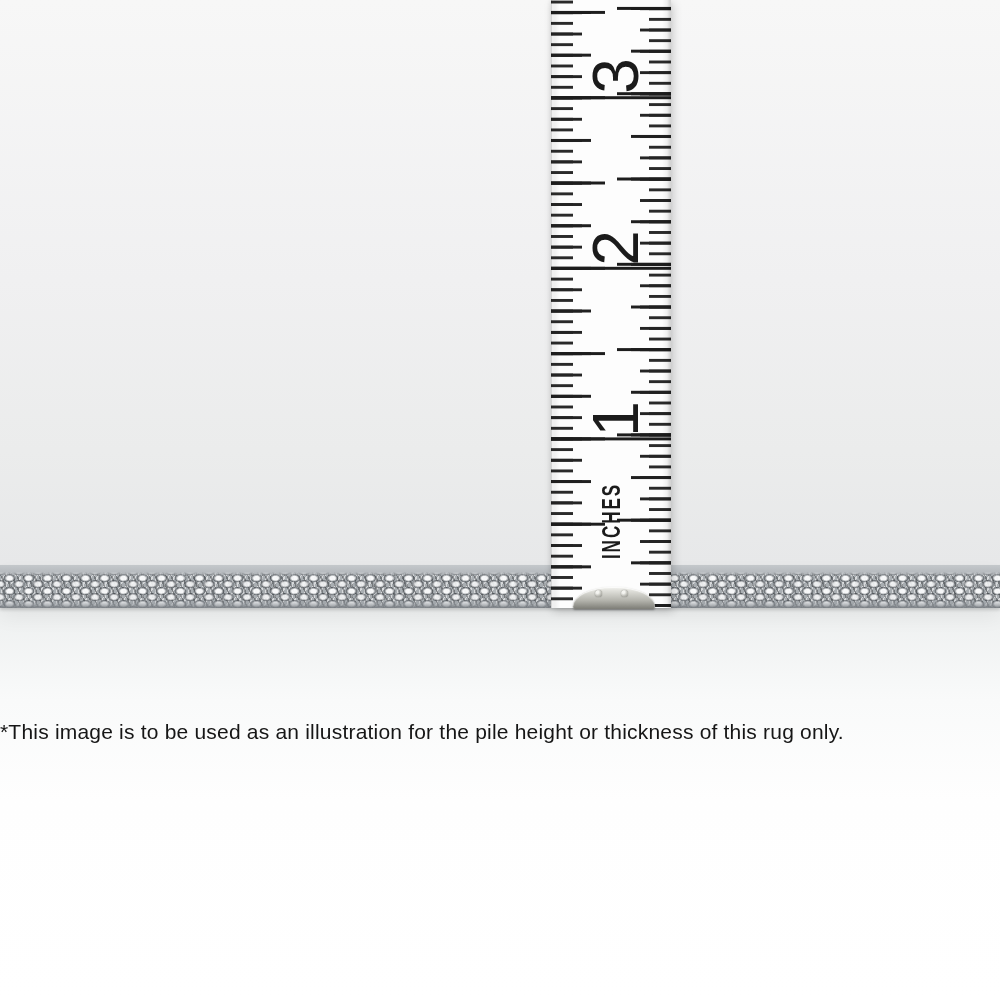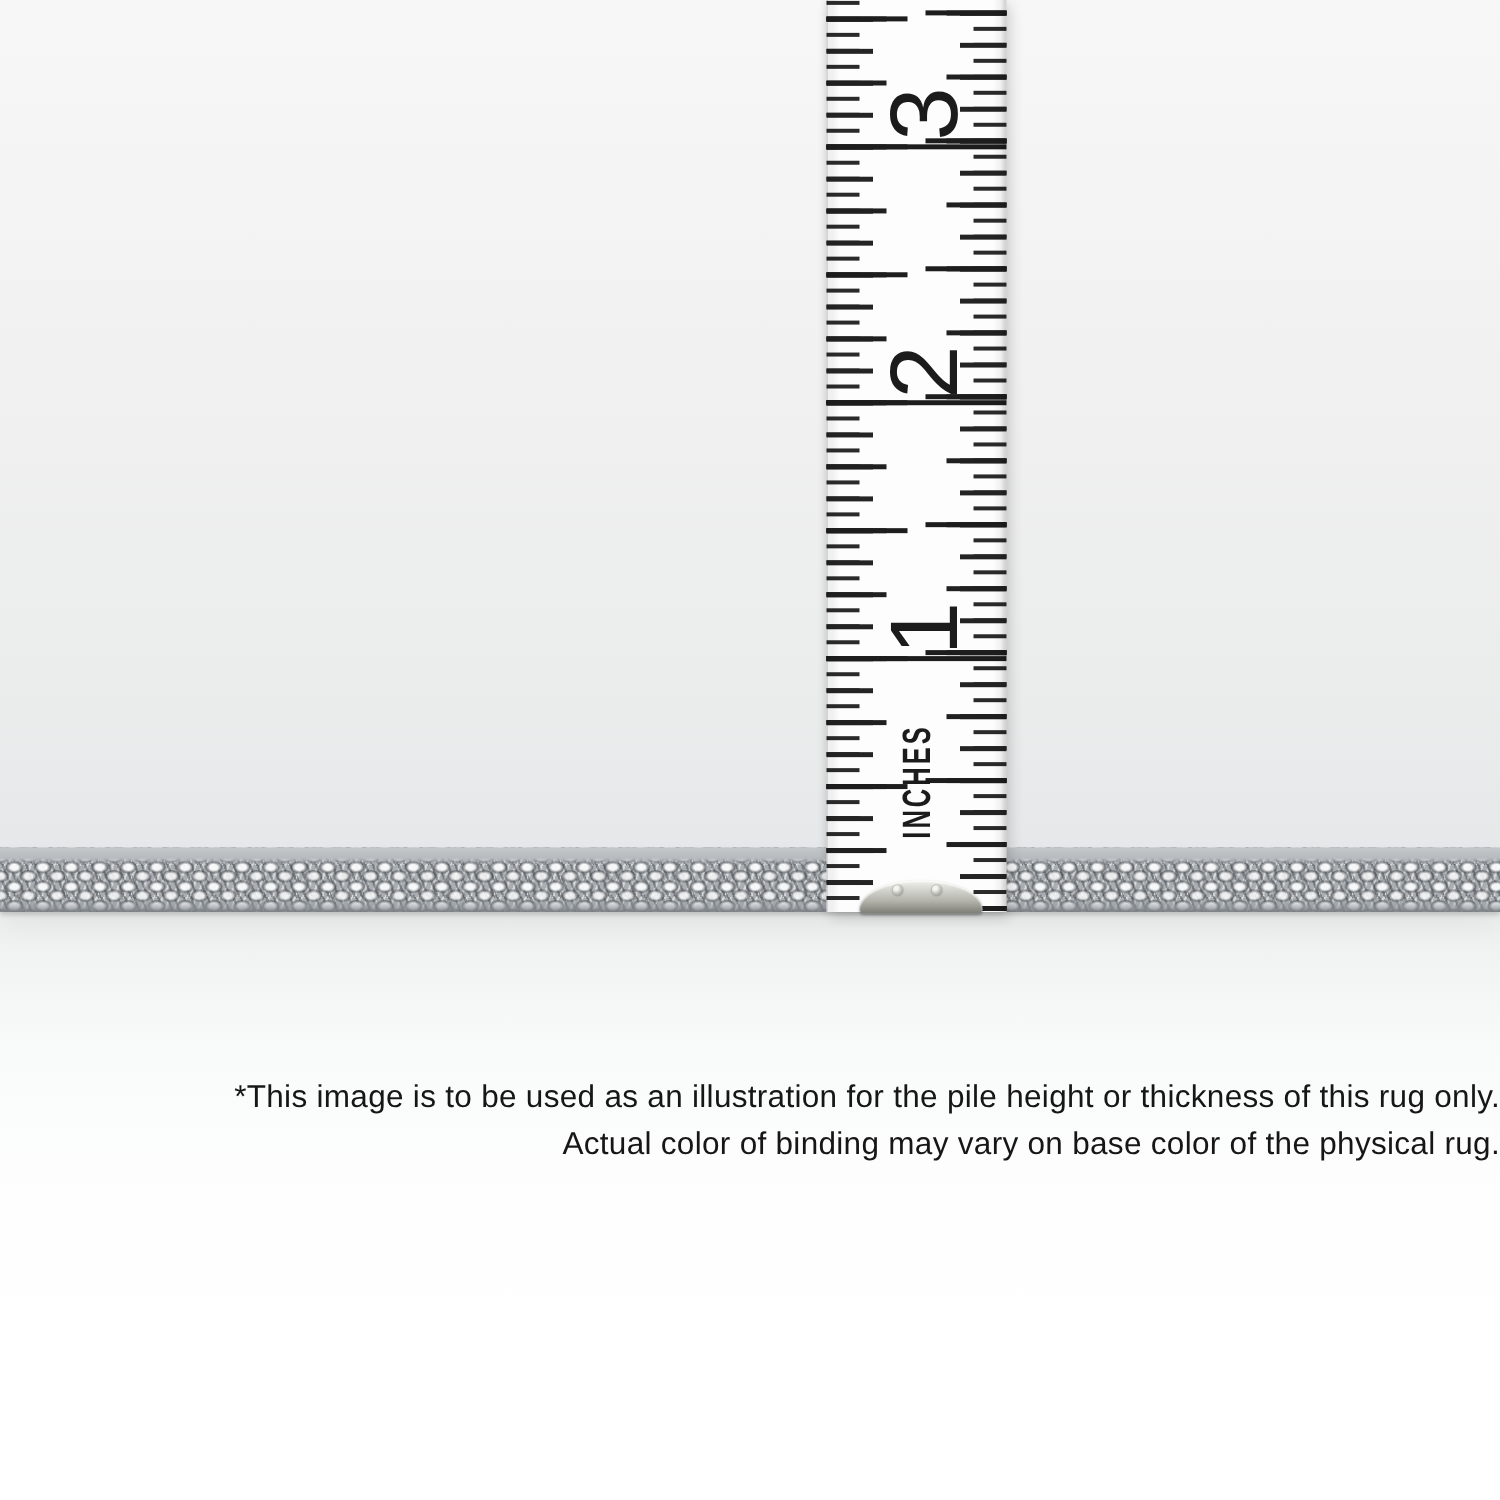--- a/index.html
+++ b/index.html
@@ -143,21 +143,21 @@
     box-shadow: 0 0 1px rgba(60,60,55,0.8);
   }
   .rivet-left  { left: 22px; }
   .rivet-right { left: 48px; }
 
   
   .caption {
     position: absolute;
     left: 0; right: 0;
     top: 716px;
-    text-align: right;
+    text-align: left;
     color: #161616;
     font-size: 21px;
     line-height: 31px;
     letter-spacing: 0.2px;
   }
 </style>
 </head>
 <body>
 
 <div class="scene">
@@ -170,16 +170,15 @@
     <span class="tape-number num-1">1</span>
     <span class="inches-label">INCHES</span>
     <div class="tape-tip">
       <span class="rivet rivet-left"></span>
       <span class="rivet rivet-right"></span>
     </div>
   </div>
 
   <div class="caption">
     <div>*This image is to be used as an illustration for the pile height or thickness of this rug only.</div>
-    <div>Actual color of binding may vary on base color of the physical rug.</div>
   </div>
 
 </div>
 
 </body></html>

